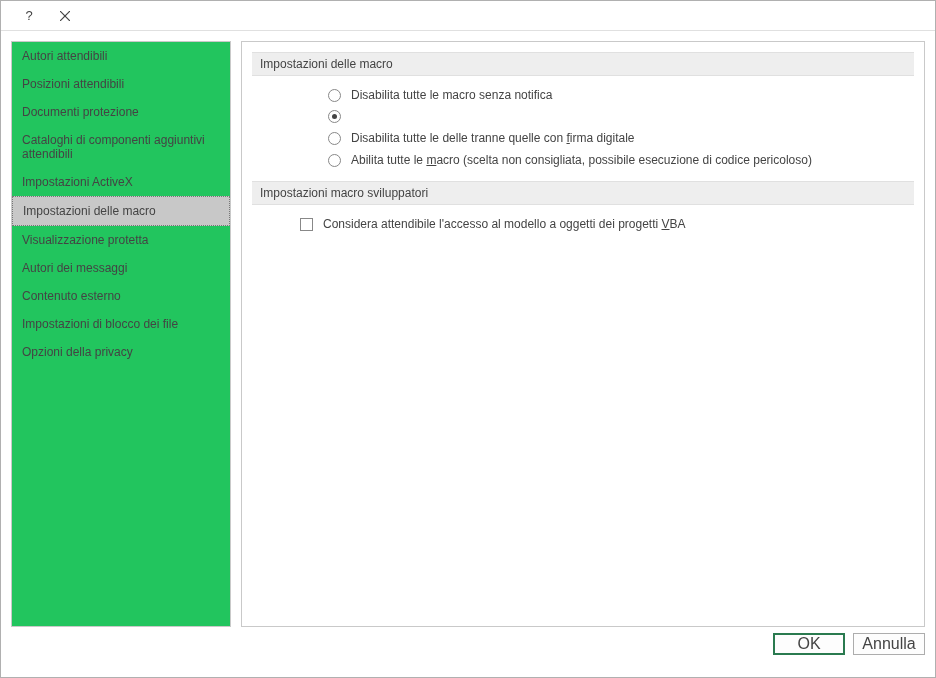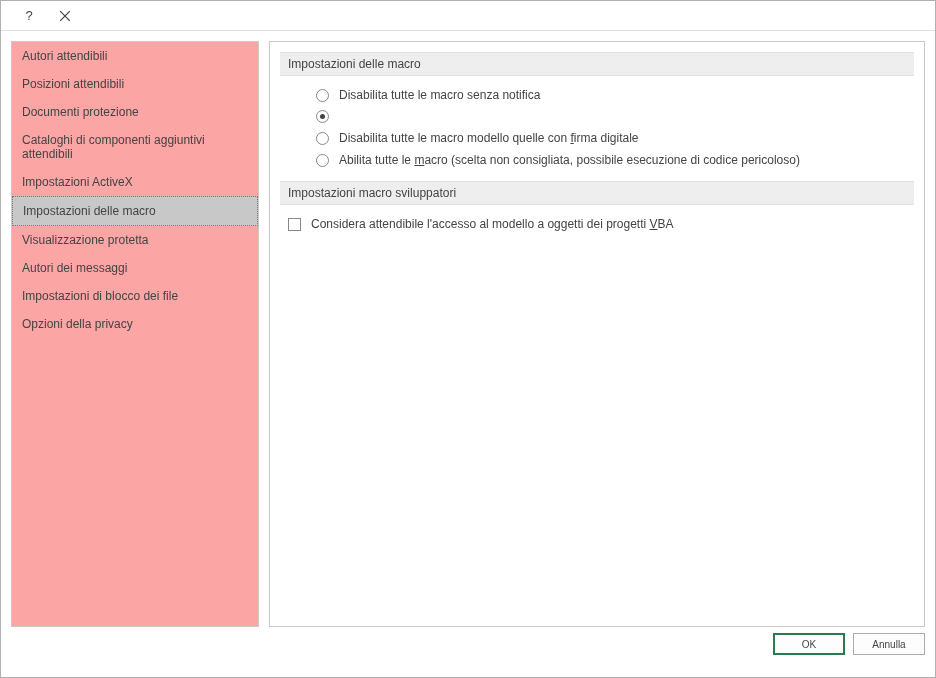--- a/index.html
+++ b/index.html
@@ -35,23 +35,23 @@
     cursor: pointer;
   }
   .titlebar .tb-btn.close svg { width: 10px; height: 10px; }
   .content {
     display: flex;
     padding: 10px 10px 6px 10px;
     height: 602px;
     gap: 10px;
   }
   .sidebar {
-    width: 248px;
+    width: 220px;
     border: 1px solid #c9c9c9;
-    background: #fca5a5;
+    background: #22c55e;
     overflow: hidden;
   }
   .sidebar-item {
     padding: 7px 10px;
     cursor: pointer;
     color: #444;
   }
   .sidebar-item.selected {
     background: #c8c8c8;
     border: 1px dotted #777;
@@ -72,20 +72,21 @@
     font-size: 12px;
     margin-bottom: 12px;
   }
   .radio-group { margin: 0 0 14px 36px; }
   .radio-row, .check-row {
     display: flex;
     align-items: center;
     gap: 10px;
     margin-bottom: 8px;
     color: #444;
+    margin-left: 40px;
   }
   .radio {
     width: 13px; height: 13px;
     border: 1px solid #888;
     border-radius: 50%;
     display: inline-flex;
     align-items: center;
     justify-content: center;
     flex-shrink: 0;
   }
@@ -110,21 +111,21 @@
     padding: 0 10px 10px 10px;
   }
   .btn {
     min-width: 72px;
     height: 22px;
     border: 1px solid #adadad;
     background: #fdfdfd;
     display: inline-flex;
     align-items: center;
     justify-content: center;
-    font-size: 10px;
+    font-size: 16px;
     color: #444;
     cursor: pointer;
   }
   .btn.primary {
     border: 2px solid #2a7a4f;
     padding: 0 2px;
   }
 </style>
 </head>
 <body>
@@ -142,38 +143,39 @@
 <div class="content">
   <div class="sidebar">
     <div class="sidebar-item"><span>Autori attendibili</span></div>
     <div class="sidebar-item"><span>Posizioni attendibili</span></div>
     <div class="sidebar-item"><span>Documenti protezione</span></div>
     <div class="sidebar-item"><span>Cataloghi di componenti aggiuntivi attendibili</span></div>
     <div class="sidebar-item"><span>Impostazioni ActiveX</span></div>
     <div class="sidebar-item selected"><span>Impostazioni delle macro</span></div>
     <div class="sidebar-item"><span>Visualizzazione protetta</span></div>
     <div class="sidebar-item"><span>Autori dei messaggi</span></div>
+    <div class="sidebar-item"><span>Contenuto esterno</span></div>
     <div class="sidebar-item"><span>Impostazioni di blocco dei file</span></div>
     <div class="sidebar-item"><span>Opzioni della privacy</span></div>
   </div>
 
   <div class="main">
     <div class="section-heading">Impostazioni delle macro</div>
 
     <div class="radio-group">
       <div class="radio-row">
         <span class="radio"></span>
         <span>Disabilita tutte le macro senza notifica</span>
       </div>
       <div class="radio-row">
         <span class="radio checked"></span>
       </div>
       <div class="radio-row">
         <span class="radio"></span>
-        <span><span>Disabilita tutte le macro modello quelle con </span><span class="underline">f</span><span>irma digitale</span></span>
+        <span><span>Disabilita tutte le delle tranne quelle con </span><span class="underline">f</span><span>irma digitale</span></span>
       </div>
       <div class="radio-row">
         <span class="radio"></span>
         <span><span>Abilita tutte le </span><span class="underline">m</span><span>acro (scelta non consigliata, possibile esecuzione di codice pericoloso)</span></span>
       </div>
     </div>
 
     <div class="section-heading">Impostazioni macro sviluppatori</div>
 
     <div class="check-area">

